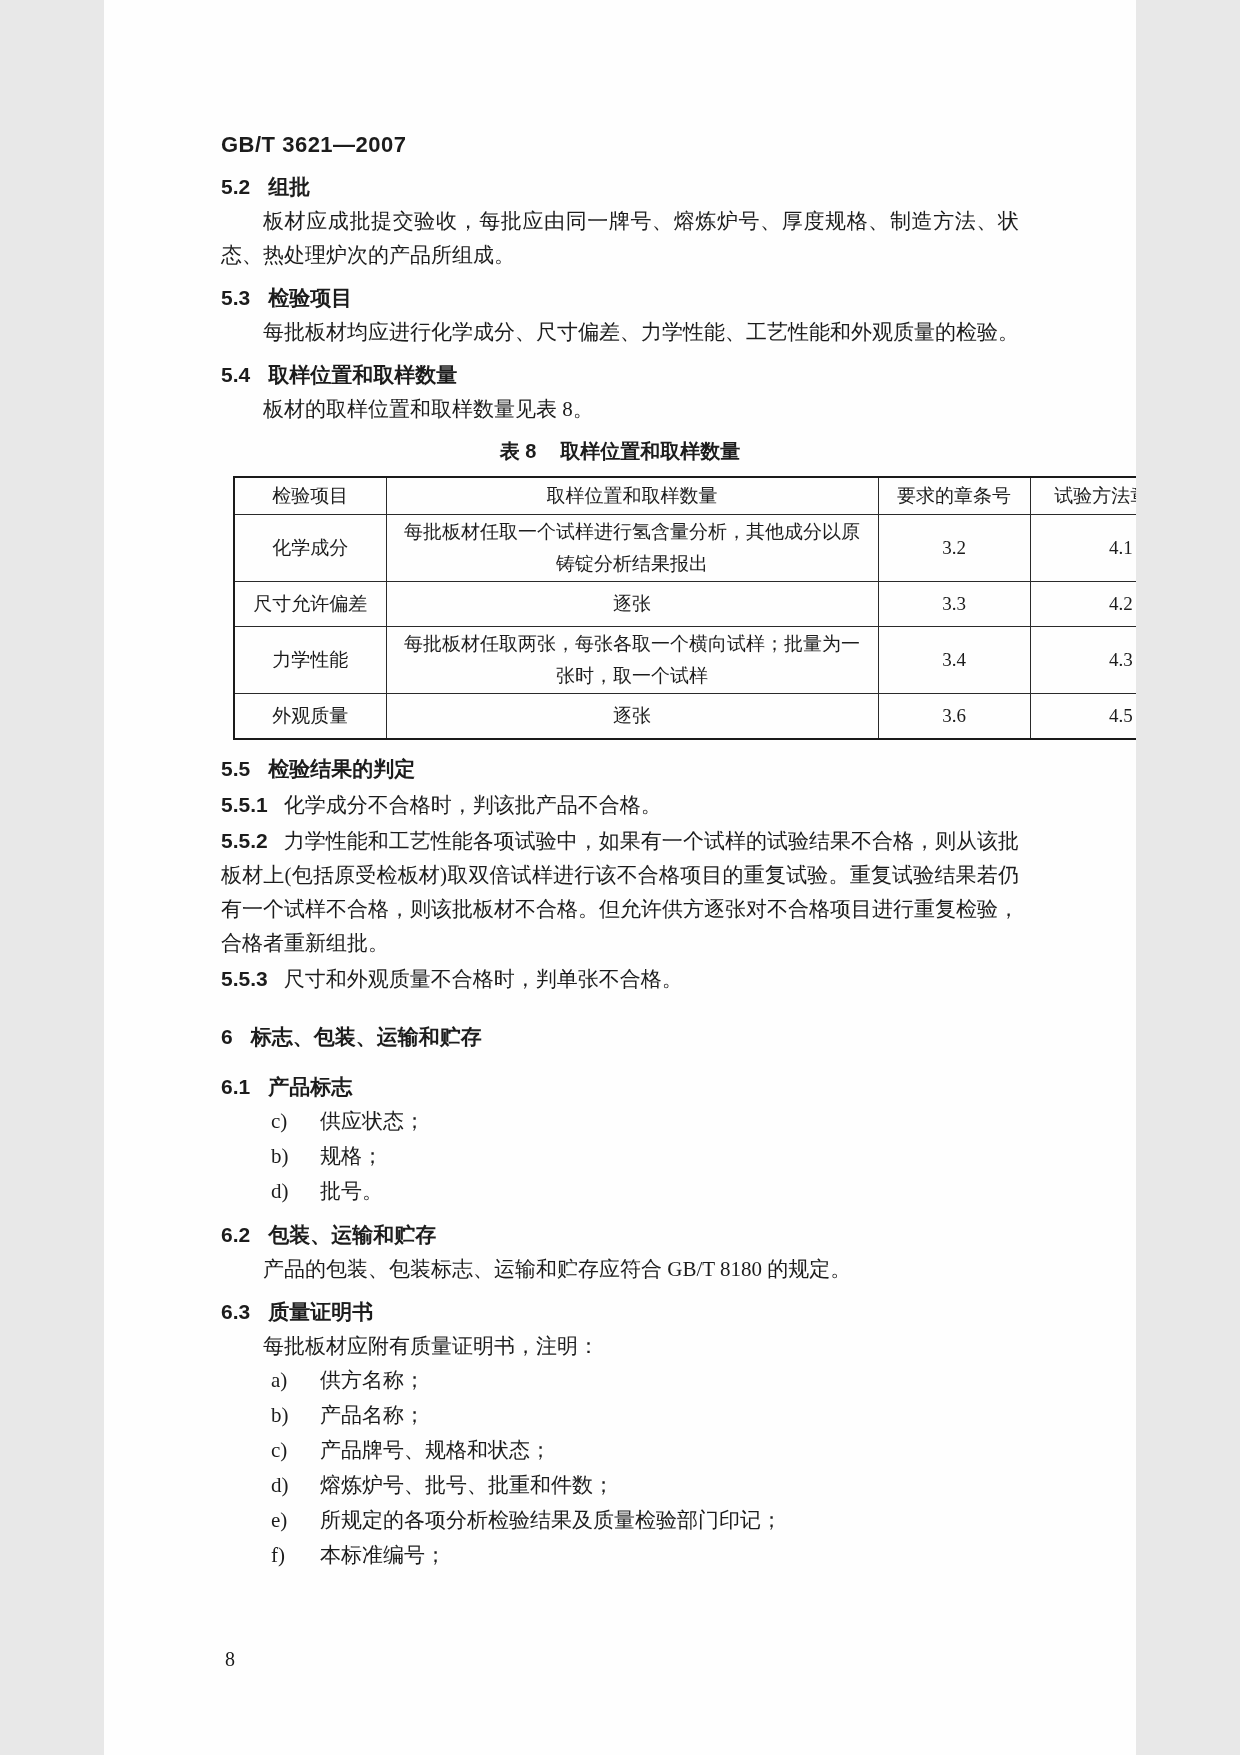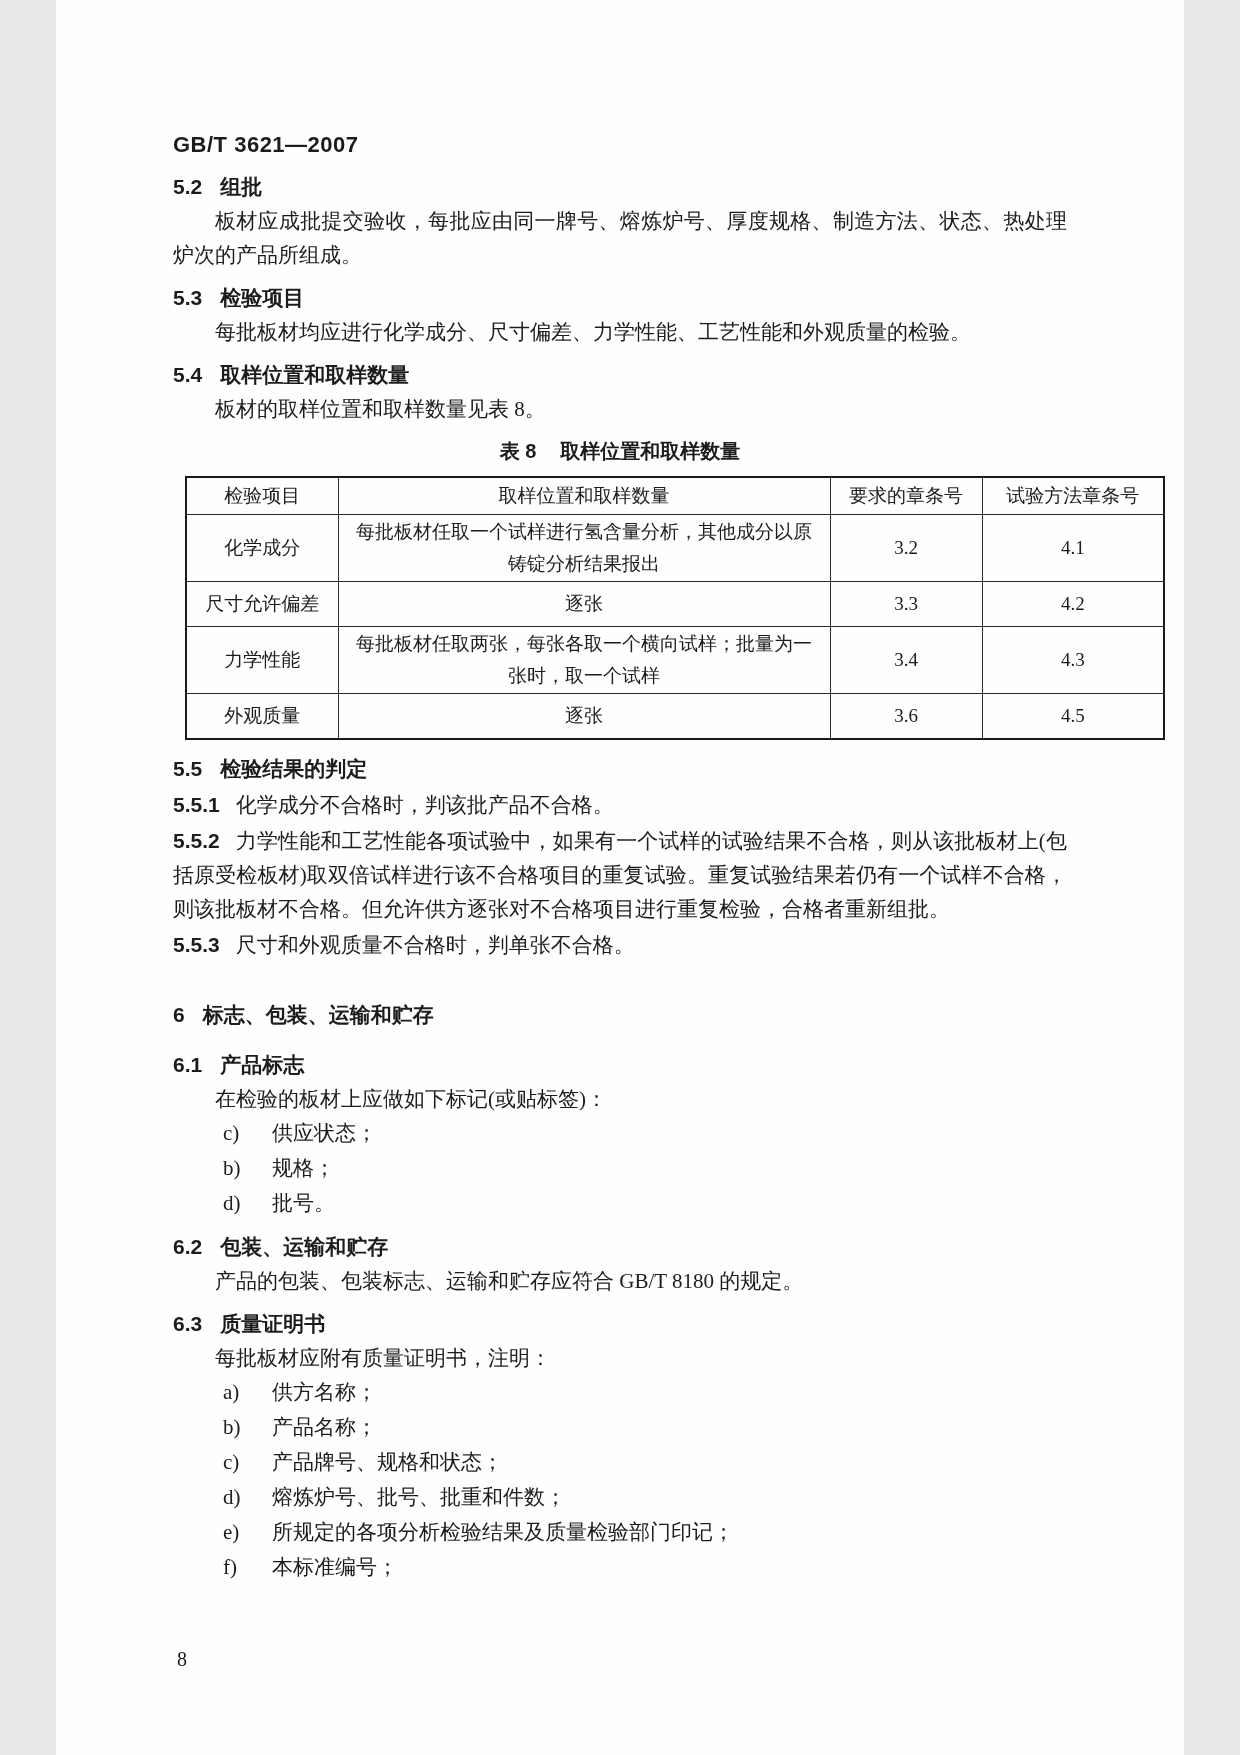--- a/index.html
+++ b/index.html
@@ -1,38 +1,38 @@
 <!DOCTYPE html>
 <html lang="zh"><head>
 <meta charset="utf-8">
 <style>
   html,body{margin:0;padding:0;background:#e8e8e8;}
   .page{
     position:relative;
-    width:1128px;height:1755px;
+    width:1032px;height:1755px;
     background:#fefefe;
     color:#1c1c1c;
     font-family:"Liberation Serif",serif;
     overflow:hidden;
     margin:0 auto;
   }
   .content{padding:132px 117px 0 117px;}
   .doc-num{
     font-family:"Liberation Sans",sans-serif;
     font-weight:bold;font-size:22px;line-height:26px;
     letter-spacing:.5px;
   }
   .sec-h{
     font-family:"Liberation Sans",sans-serif;
     font-weight:bold;font-size:21px;line-height:34px;
     margin:9px 0 0 0;
   }
   .sec-h .num{margin-right:18px;}
   .mt-lg{margin-top:12px;}
-  .mt-ch{margin-top:36px;}
+  .mt-ch{margin-top:24px;}
   .para{
     font-size:21px;line-height:34px;margin:0;
     text-align:justify;
   }
   .indent{text-indent:42px;}
   .clause{
     font-size:21px;line-height:34px;margin:2px 0 0 0;
     text-align:justify;
   }
   .cnum{
@@ -159,21 +159,20 @@
       <span class="cnum">5.5.3</span><span>尺寸和外观质量不合格时，判单张不合格。</span>
     </p>
 
     <h2 class="sec-h mt-ch">
       <span class="num">6</span><span>标志、包装、运输和贮存</span>
     </h2>
 
     <h2 class="sec-h" style="margin-top:16px;">
       <span class="num">6.1</span><span>产品标志</span>
     </h2>
-    <p class="para indent">在检验的板材上应做如下标记(或贴标签)：</p>
 
     <div class="list-item">
       <span class="marker">c)</span><span>供应状态；</span>
     </div>
     <div class="list-item">
       <span class="marker">b)</span><span>规格；</span>
     </div>
     <div class="list-item">
       <span class="marker">d)</span><span>批号。</span>
     </div>

